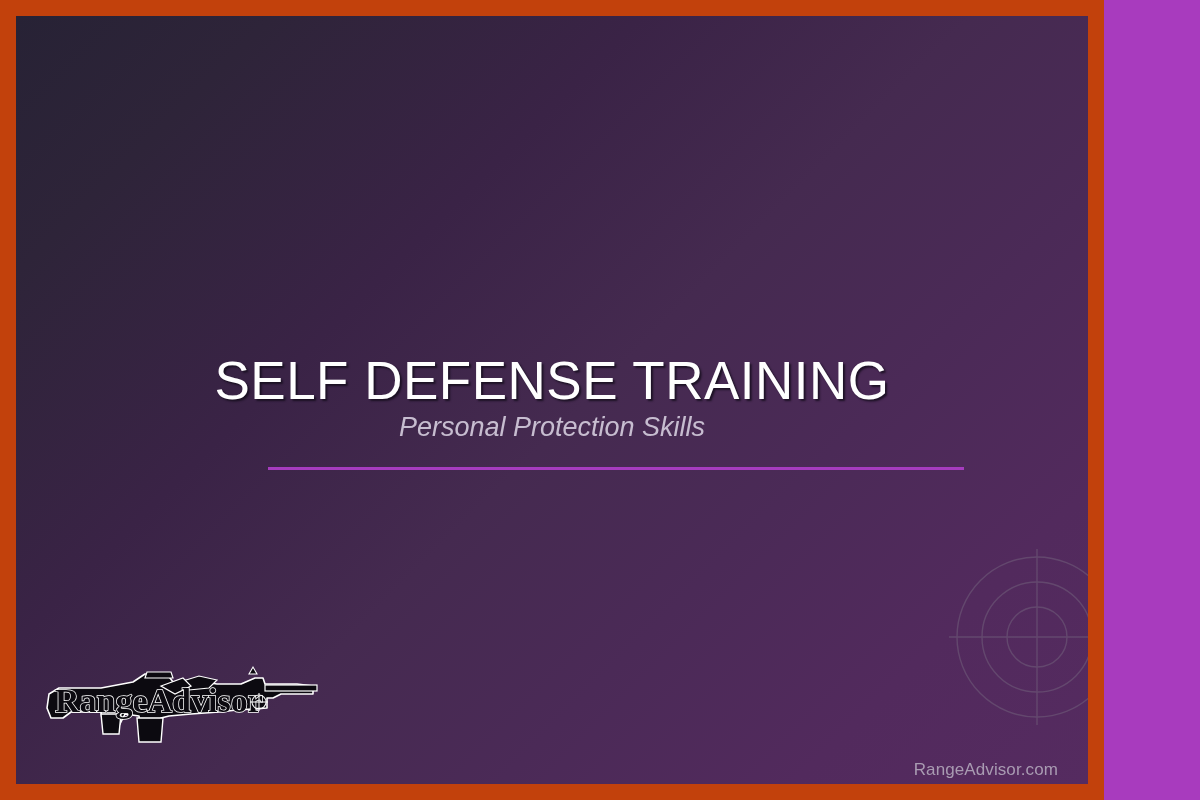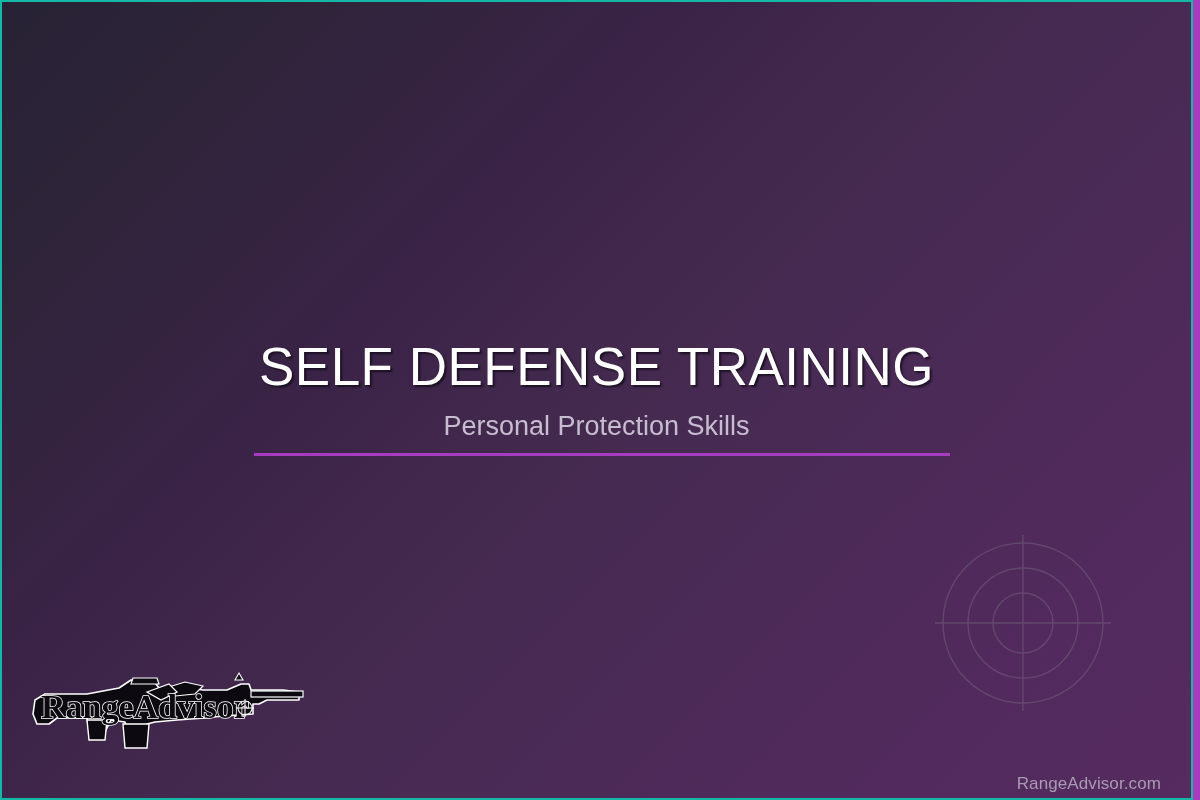--- a/index.html
+++ b/index.html
@@ -5,24 +5,24 @@
   * { margin:0; padding:0; box-sizing:border-box; }
   html, body {
     width:1200px; height:800px;
     font-family:"Liberation Sans", sans-serif;
     background:#A83BBE;
     overflow:hidden;
   }
 
   #slide {
     position:relative;
-    width:1193px;
+    width:1104px;
     height:800px;
-    background:#14b8a6;
-    padding:2px;
+    background:#c2410c;
+    padding:16px;
   }
 
   #canvas {
     position:relative;
     width:100%;
     height:100%;
     background:
       linear-gradient(135deg,
         #272235 0%,
         #2e2439 14%,
@@ -55,42 +55,43 @@
     font-size:53px;
     font-weight:400;
     letter-spacing:0.5px;
     color:#ffffff;
     line-height:1.06;
     text-shadow:2px 2px 2px rgba(18,12,26,0.78);
     white-space:nowrap;
   }
 
   #subtitle {
-    margin-top:17px;
+    margin-top:4px;
     font-size:27px;
     font-weight:400;
     color:#c7bdd0;
     line-height:1.1;
     white-space:nowrap;
+    font-style:italic;
   }
 
   #divider {
     position:absolute;
     left:252px;
     top:451px;
     width:696px;
     height:3px;
     background:#A63CBF;
   }
 
   
   #logo {
     position:absolute;
     left:25px;
-    bottom:48px;
+    bottom:40px;
     width:280px;
     height:80px;
   }
   #logo svg { display:block; width:280px; height:80px; }
 
   
   #footer-url {
     position:absolute;
     right:30px;
     bottom:4px;

